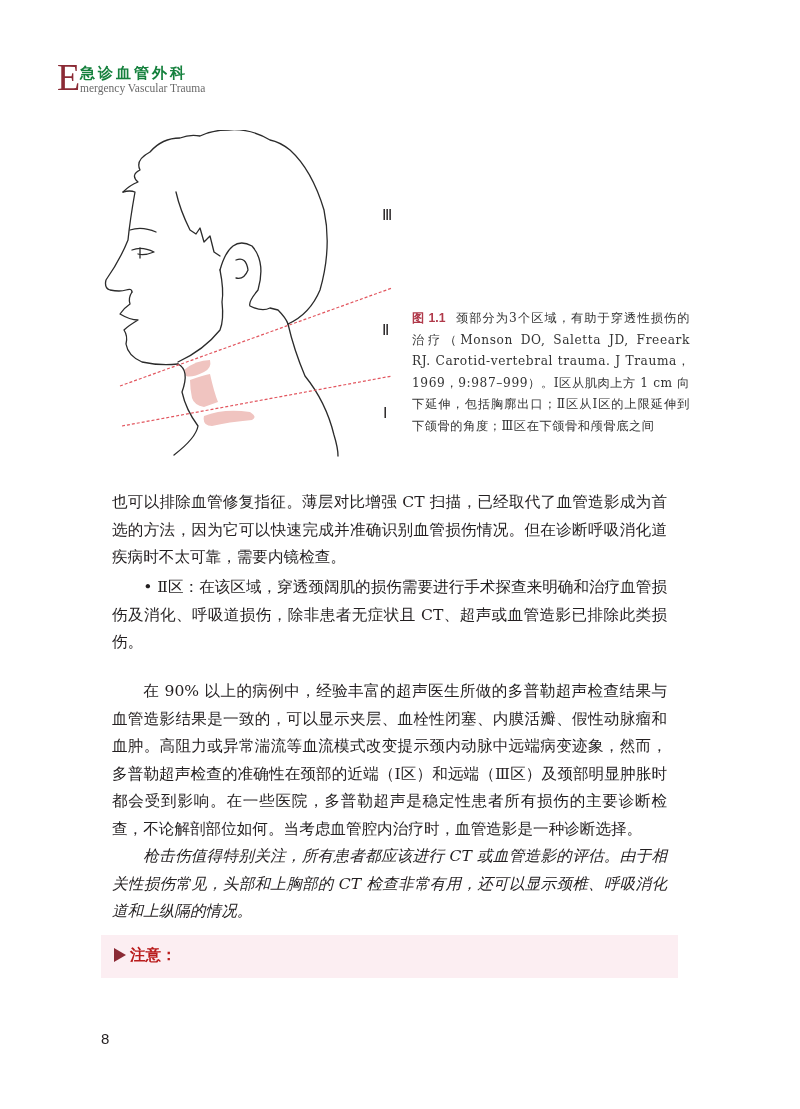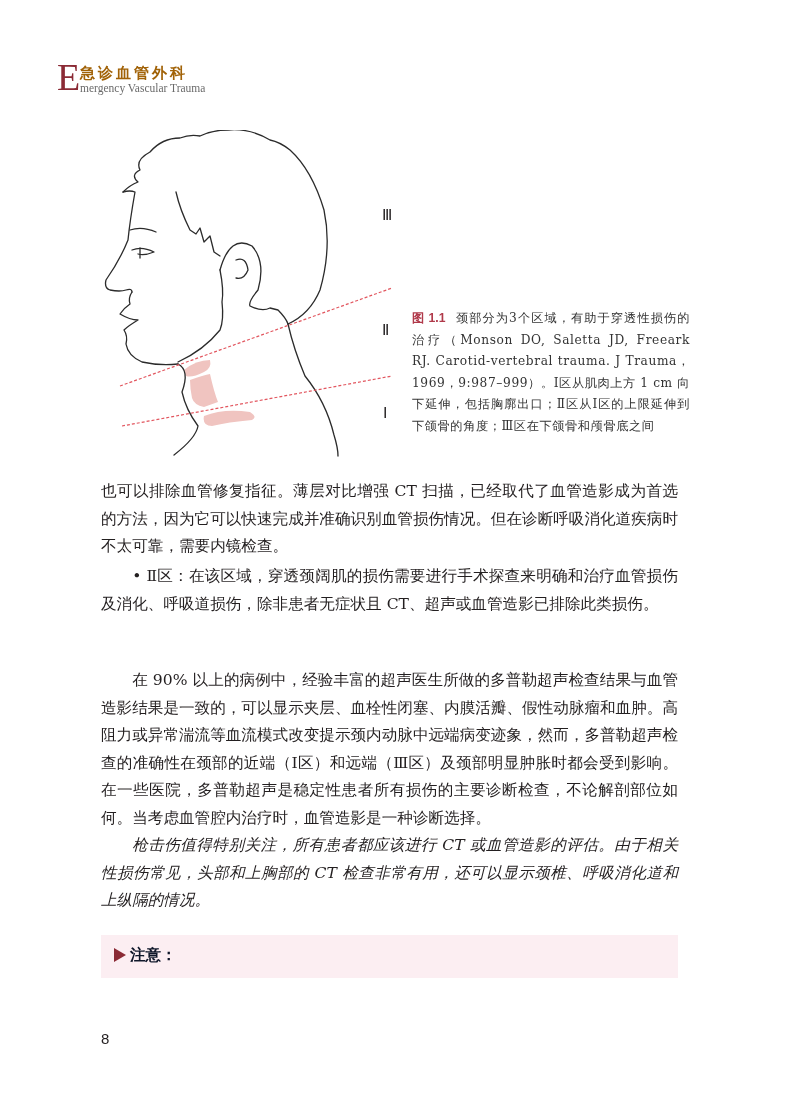--- a/index.html
+++ b/index.html
@@ -3,43 +3,43 @@
 <meta charset="utf-8">
 <style>
   html, body { margin: 0; padding: 0; background: #ffffff; }
   body { width: 800px; height: 1109px; position: relative; overflow: hidden;
          font-family: "DejaVu Serif", "Liberation Serif", serif; color: #231f20; }
 
   .header { position: absolute; left: 57px; top: 64px; height: 34px; }
   .header .big-e { position: absolute; left: 0; top: -6px; font-family: "Liberation Serif", serif;
                    font-size: 38px; line-height: 38px; color: #8b2a35; }
   .header .cn { position: absolute; left: 23px; top: 0px; font-size: 15px; letter-spacing: 3px;
-                color: #a16207; font-weight: bold; white-space: nowrap; }
+                color: #15803d; font-weight: bold; white-space: nowrap; }
   .header .en { position: absolute; left: 23px; top: 18px; font-family: "Liberation Serif", serif;
                 font-size: 11.5px; color: #6a6a6a; white-space: nowrap; }
 
   .figure { position: absolute; left: 100px; top: 130px; width: 310px; height: 330px; }
   .figure svg { width: 310px; height: 330px; display: block; }
   .zone-label { position: absolute; font-family: "Liberation Serif", serif; font-size: 15px; color: #231f20; }
 
   .caption { position: absolute; left: 412px; top: 308px; width: 278px; font-size: 12.2px;
              line-height: 21.5px; color: #333; text-align: justify; letter-spacing: 0.6px; }
   .caption .fig-no { color: #b0394a; font-family: "Liberation Sans", sans-serif; font-weight: bold; margin-right: 10px; letter-spacing: 0; }
 
   .body-text { position: absolute; left: 101px; width: 577px; font-size: 15.6px; line-height: 27.5px;
                color: #231f20; text-align: justify; }
-  .para { margin: 0; }
+  .para { margin: 11px; }
   .indent { text-indent: 2em; }
 
   .note { position: absolute; left: 101px; top: 935px; width: 577px; height: 43px; background: #fceef2; }
   .note .arrow { position: absolute; left: 13px; top: 13px; width: 0; height: 0;
                  border-top: 7px solid transparent; border-bottom: 7px solid transparent;
                  border-left: 12px solid #8b2a35; }
   .note .label { position: absolute; left: 29px; top: 10px; font-size: 15.5px; font-weight: bold;
-                 font-family: "DejaVu Sans", sans-serif; color: #0f172a; }
+                 font-family: "DejaVu Sans", sans-serif; color: #b91c1c; }
   .note .text { position: absolute; left: 86px; top: 11px; font-size: 15px; color: #231f20; letter-spacing: 1.5px; white-space: nowrap; }
 
   .page-number { position: absolute; left: 101px; top: 1030px; font-family: "Liberation Sans", sans-serif;
                  font-size: 15px; color: #231f20; }
 </style>
 </head>
 <body>
 
 <div class="header">
   <span class="big-e">E</span>

